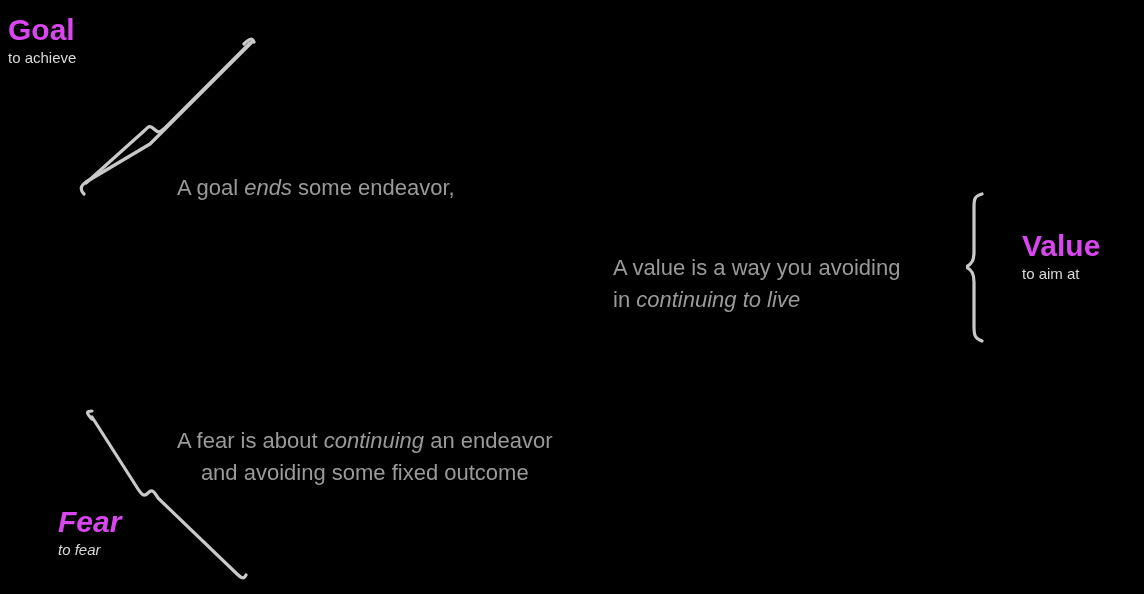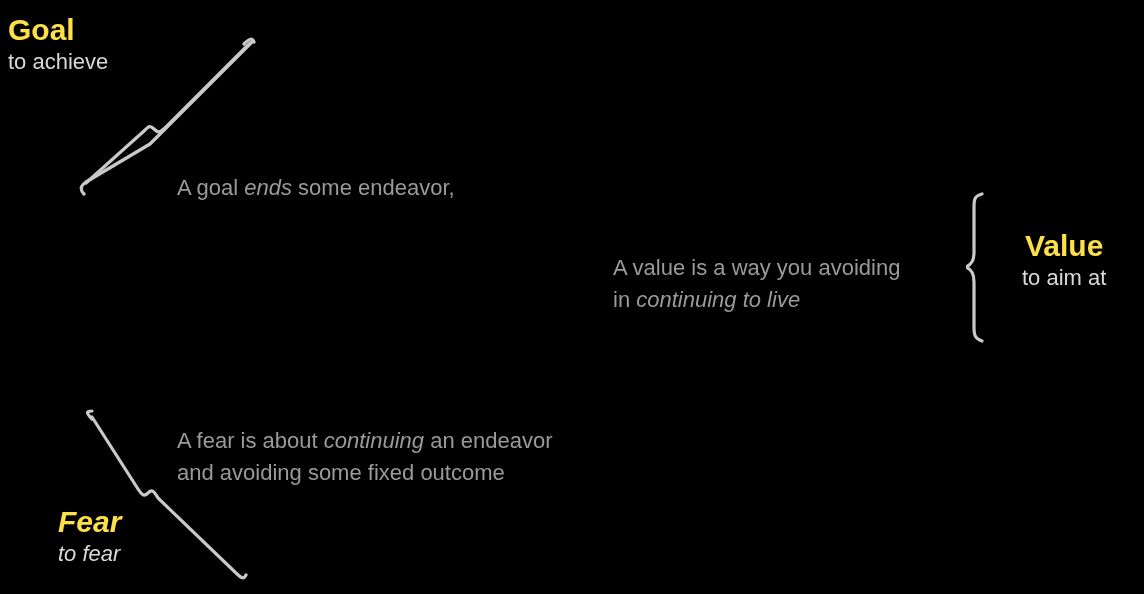--- a/index.html
+++ b/index.html
@@ -16,54 +16,54 @@
     font-family: "Liberation Sans", sans-serif;
   }
   .brace-svg {
     position: absolute;
     pointer-events: none;
   }
   .label-block {
     position: absolute;
   }
   .label-title {
-    color: #fde047;
+    color: #d946ef;
     font-size: 30px;
     font-weight: 700;
     line-height: 1.05;
     white-space: nowrap;
   }
   .label-sub {
     color: #d8d8d8;
-    font-size: 22px;
+    font-size: 15px;
     font-weight: 400;
     line-height: 1.2;
     white-space: nowrap;
     margin-top: 3px;
   }
   .label-right {
-    text-align: center;
+    text-align: left;
   }
   .desc {
     position: absolute;
     color: #9a9a9a;
     font-size: 22px;
     line-height: 1.45;
     white-space: nowrap;
     margin-left: 15px;
   }
   .desc em {
     font-style: italic;
   }
   #goal-label { left: 8px; top: 14px; }
   #fear-label { left: 58px; top: 506px; font-style: italic; }
   #value-label { left: 1022px; top: 230px; }
   #goal-desc  { left: 162px; top: 172px; }
   #value-desc { left: 598px; top: 252px; }
-  #fear-desc  { left: 162px; top: 425px; }
+  #fear-desc  { left: 162px; top: 425px; text-align: center; }
 </style>
 </head>
 <body>
 
 <div id="canvas">
 
   <svg class="brace-svg" style="left:64px; top:30px;" width="200" height="170" viewBox="0 0 200 170">
     <path d="M 180 14 C 186 8 188 8 190 12 L 190 12
              M 188 12 L 96 104
              M 96 104 L 86 114

